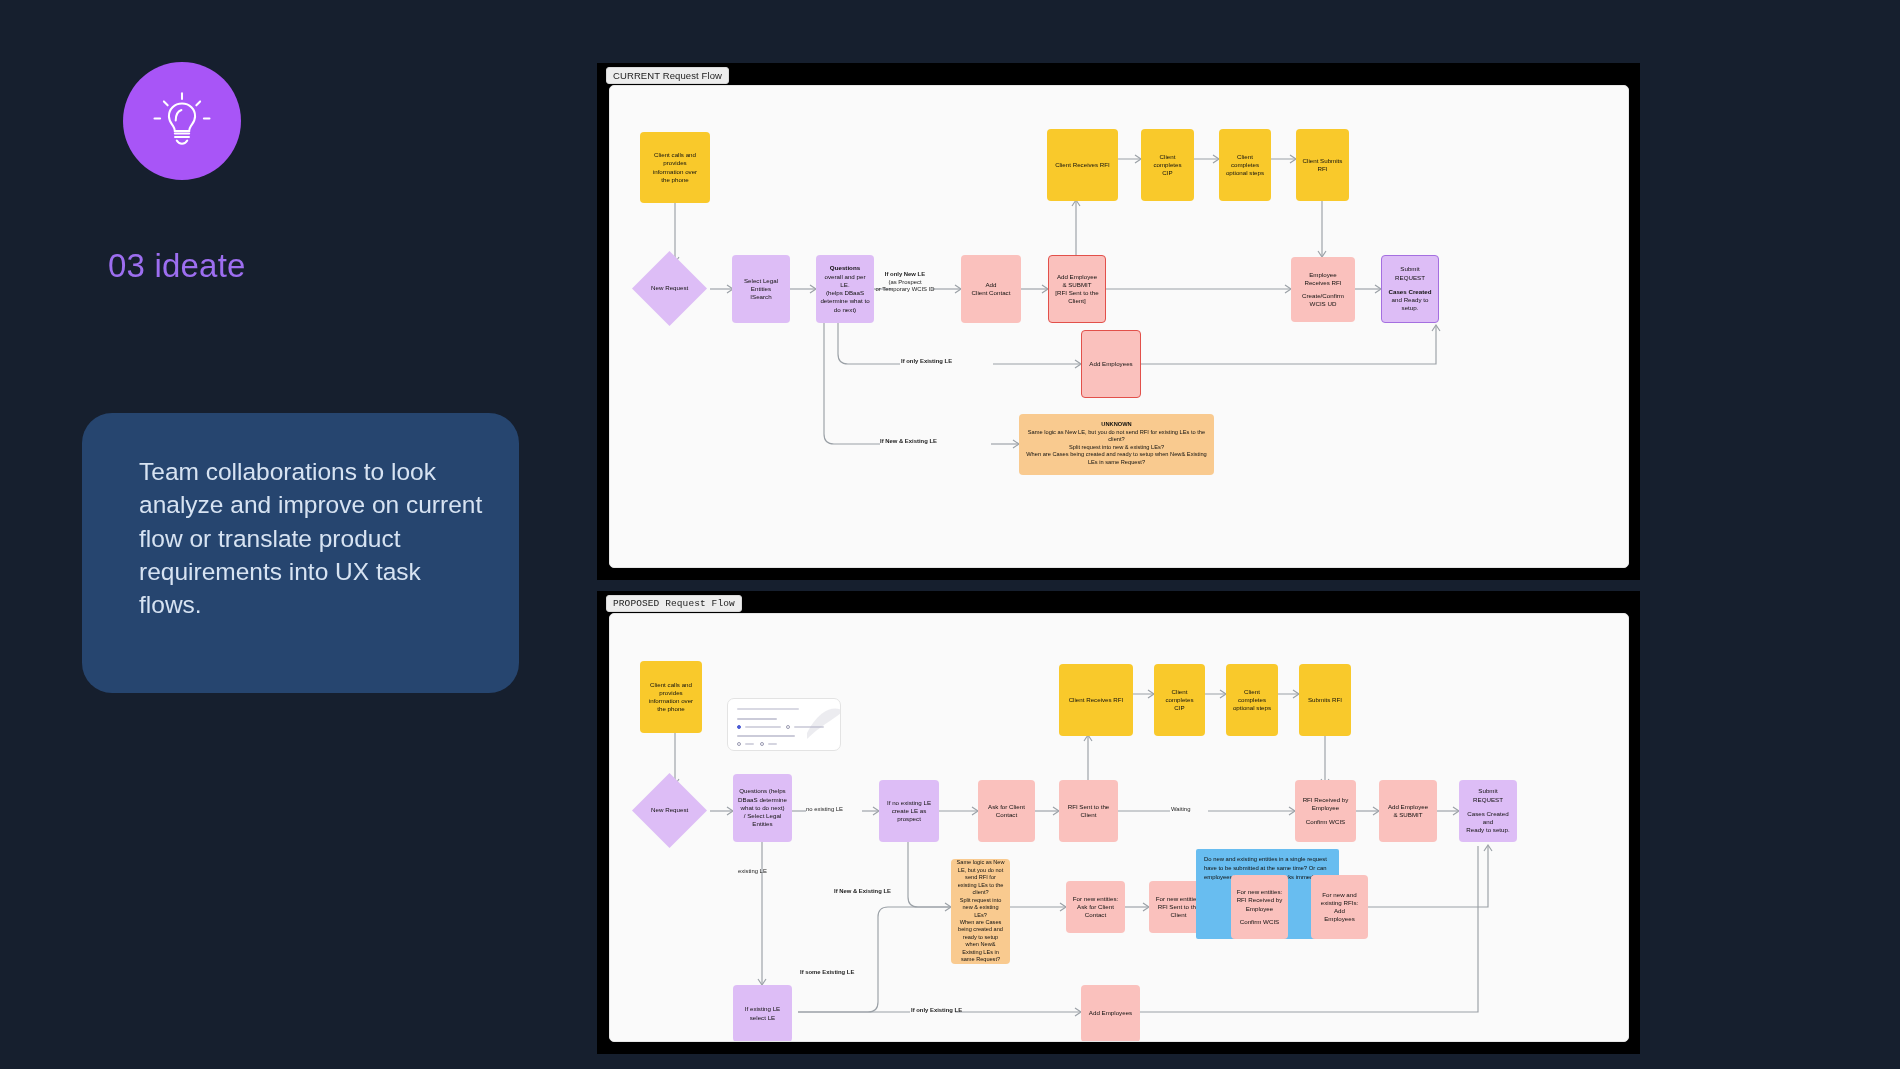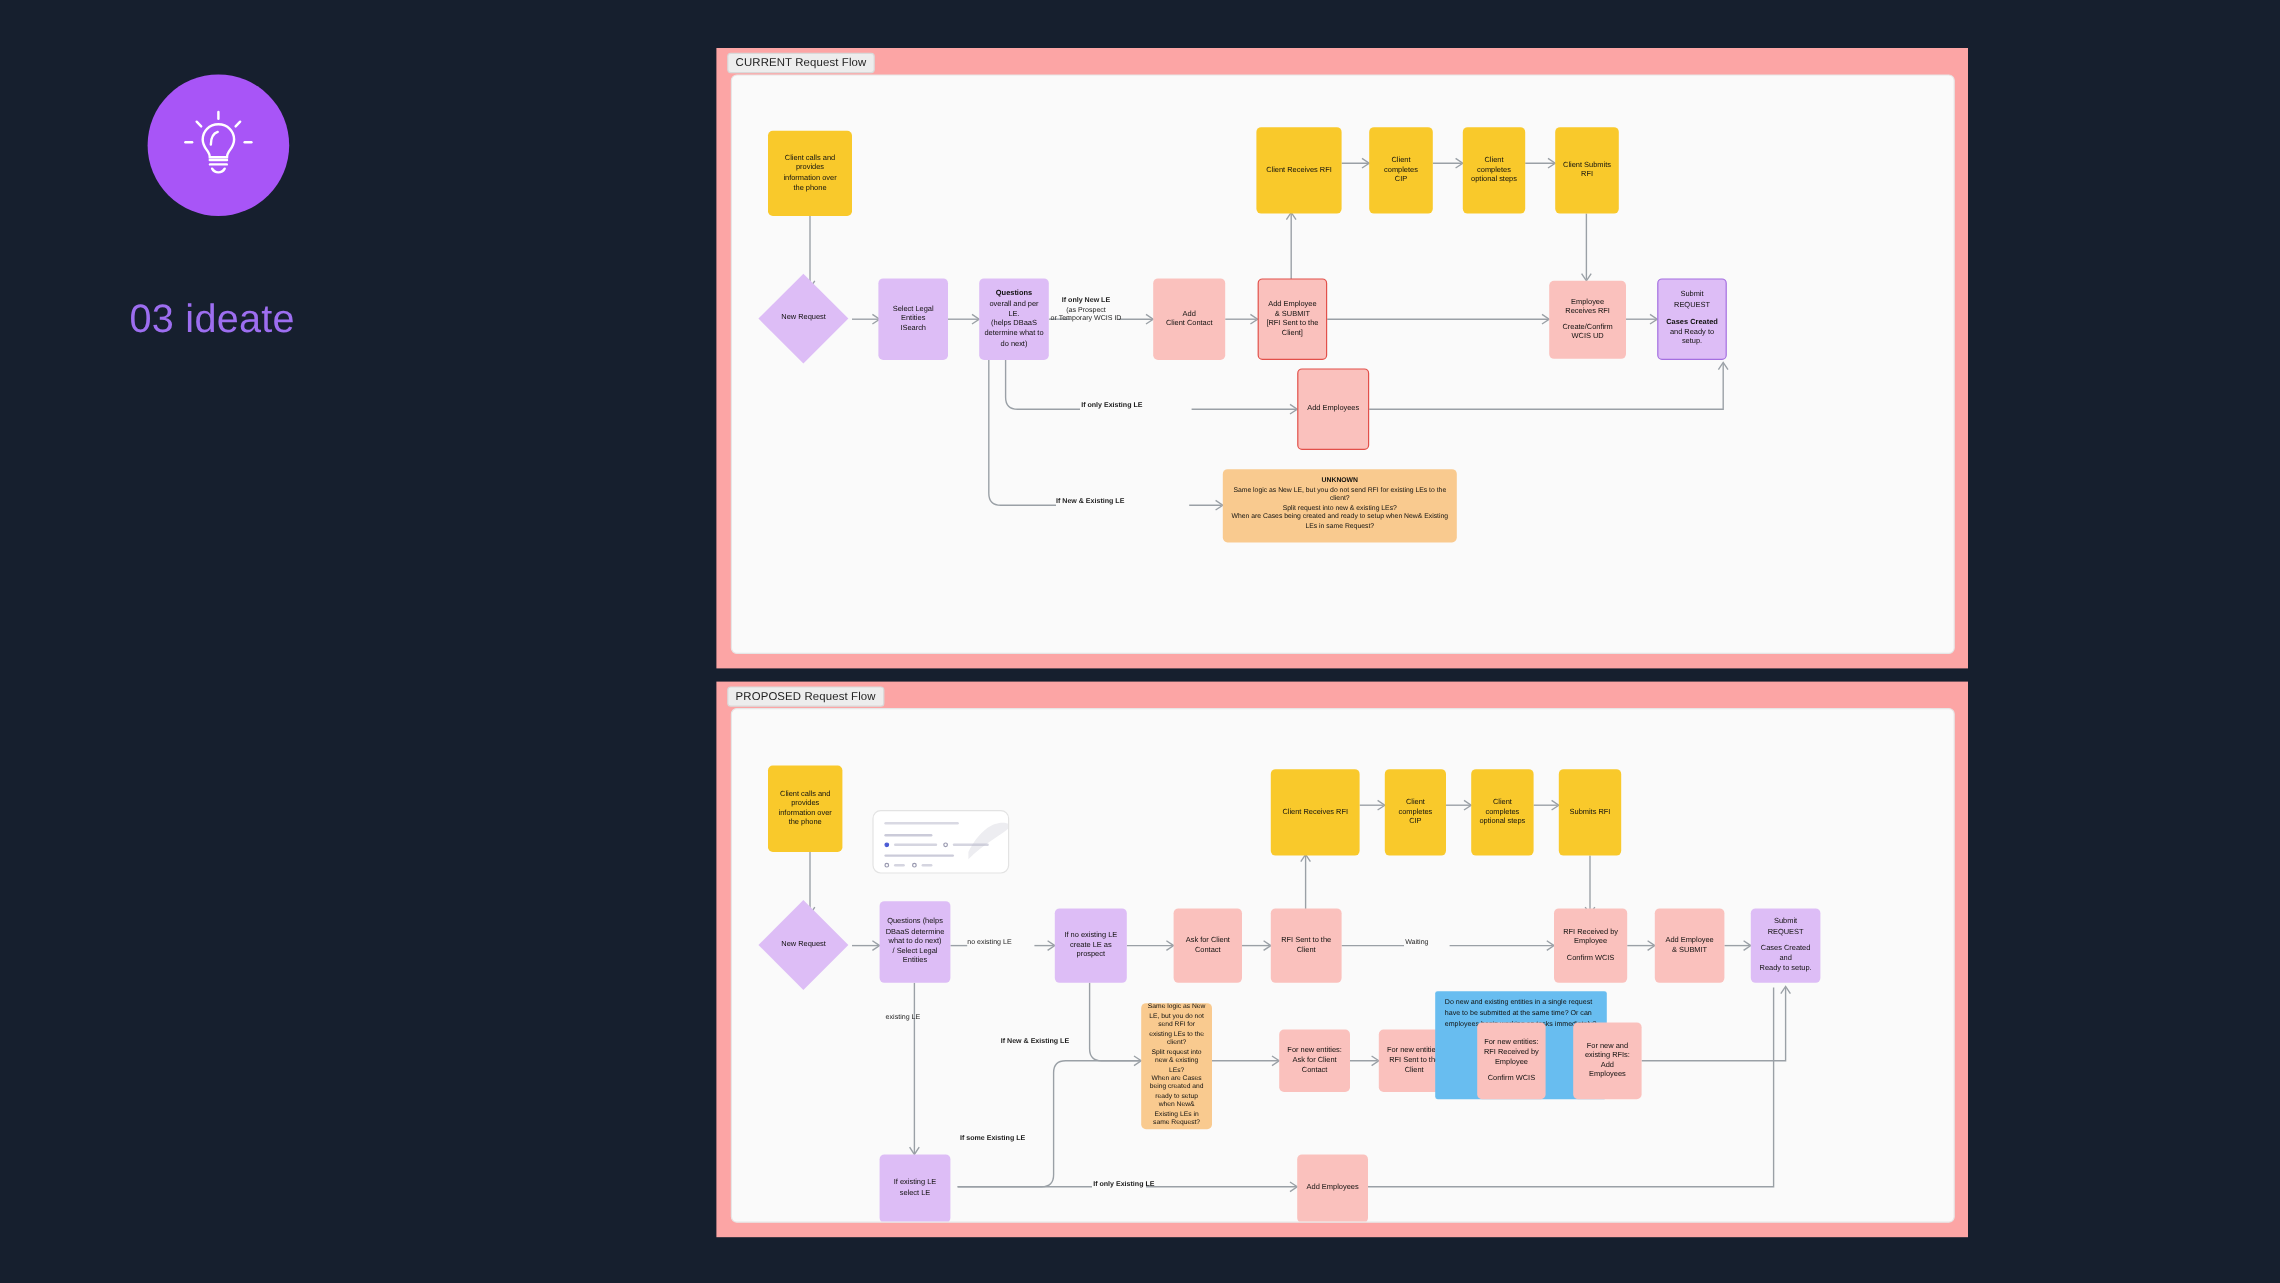--- a/index.html
+++ b/index.html
@@ -31,21 +31,21 @@
   .desc-card {
     position:absolute; left:82px; top:413px; width:437px; height:280px;
     background:#26456f; border-radius:30px;
   }
   .desc-text {
     position:absolute; left:57px; top:42px; width:345px;
     font-size:24.5px; line-height:1.36; color:#d7e3f2; font-weight:400;
   }
 
   
-  .diagram-frame { position:absolute; background:#fca5a5; }
+  .diagram-frame { position:absolute; background:#000000;margin-top:23px; }
   .frame-label {
     position:absolute; font-size:9.5px; color:#222; background:#ededed;
     border:1px solid #d9d9d9; border-radius:3px; padding:2px 6px 2px 6px;
     white-space:nowrap; letter-spacing:0.1px;
   }
   .canvas {
     position:absolute; background:#fafafa; border:1px solid #e6e6e6; border-radius:5px;
     overflow:hidden;
   }
 
@@ -111,20 +111,23 @@
           <path d="M13.3 11.8 L17.2 15.8"></path>
           <path d="M50.7 11.8 L46.8 15.8"></path>
           <path d="M3.6 29.5 L9.4 29.5"></path>
           <path d="M54.6 29.5 L60.4 29.5"></path>
         </g>
       </svg>
     </div>
 
     <div class="step-title">03 ideate</div>
 
+    <div class="desc-card">
+      <div class="desc-text">Team collaborations to look analyze and improve on current flow or translate product requirements into UX task flows.</div>
+    </div>
   </div>
 
   <div class="diagram-frame" style="left:597px; top:40px; width:1043px; height:517px;">
 
     <div class="frame-label" style="left:9px; top:4px;">CURRENT Request Flow</div>
 
     <div class="canvas" style="left:12px; top:22px; width:1020px; height:483px;">
 
       <svg class="wires" width="1020" height="483">
 
@@ -299,21 +302,21 @@
           <span class="nline">Split request into new &amp; existing LEs?</span>
           <span class="nline">When are Cases being created and ready to setup when New&amp; Existing LEs in same Request?</span>
         </span>
       </div>
 
     </div>
   </div>
 
   <div class="diagram-frame" style="left:597px; top:568px; width:1043px; height:463px;">
 
-    <div class="frame-label" style="left:9px; top:4px;">PROPOSED Request Flow</div>
+    <div class="frame-label" style="left:9px; top:4px;font-family:Liberation Mono, monospace;">PROPOSED Request Flow</div>
 
     <div class="canvas" style="left:12px; top:22px; width:1020px; height:429px;">
 
       <svg class="wires" width="1020" height="429">
 
         <path class="wire" d="M 65 119 L 65 170"></path>
         <path class="arrowhead" d="M 61 165 L 65 171 L 69 165"></path>
 
         <path class="wire" d="M 100 197 L 122 197"></path>
         <path class="arrowhead" d="M 117 193 L 123 197 L 117 201"></path>

